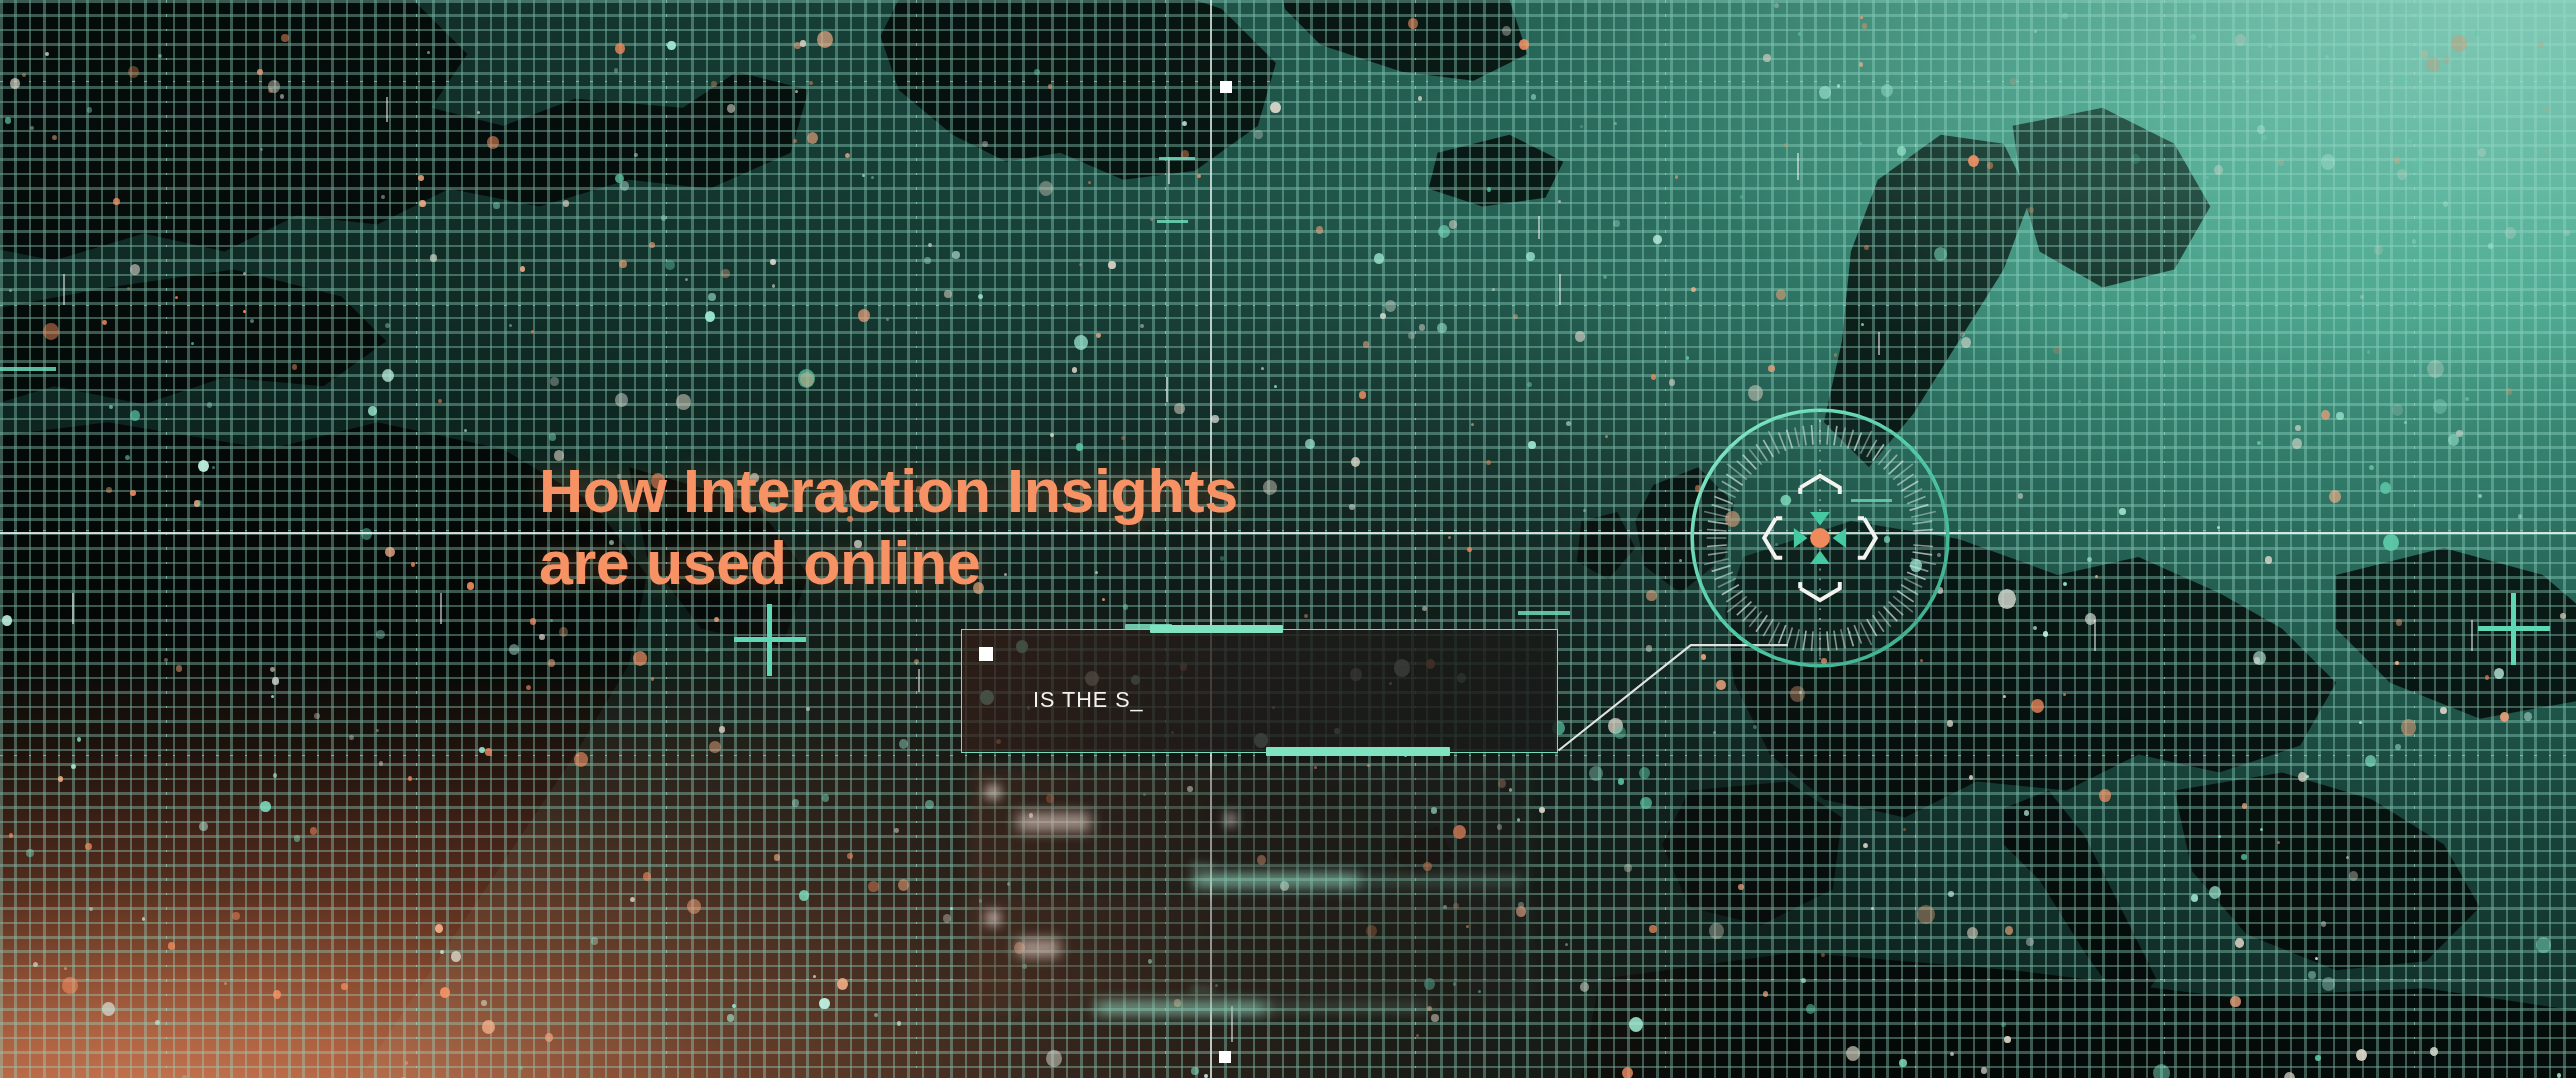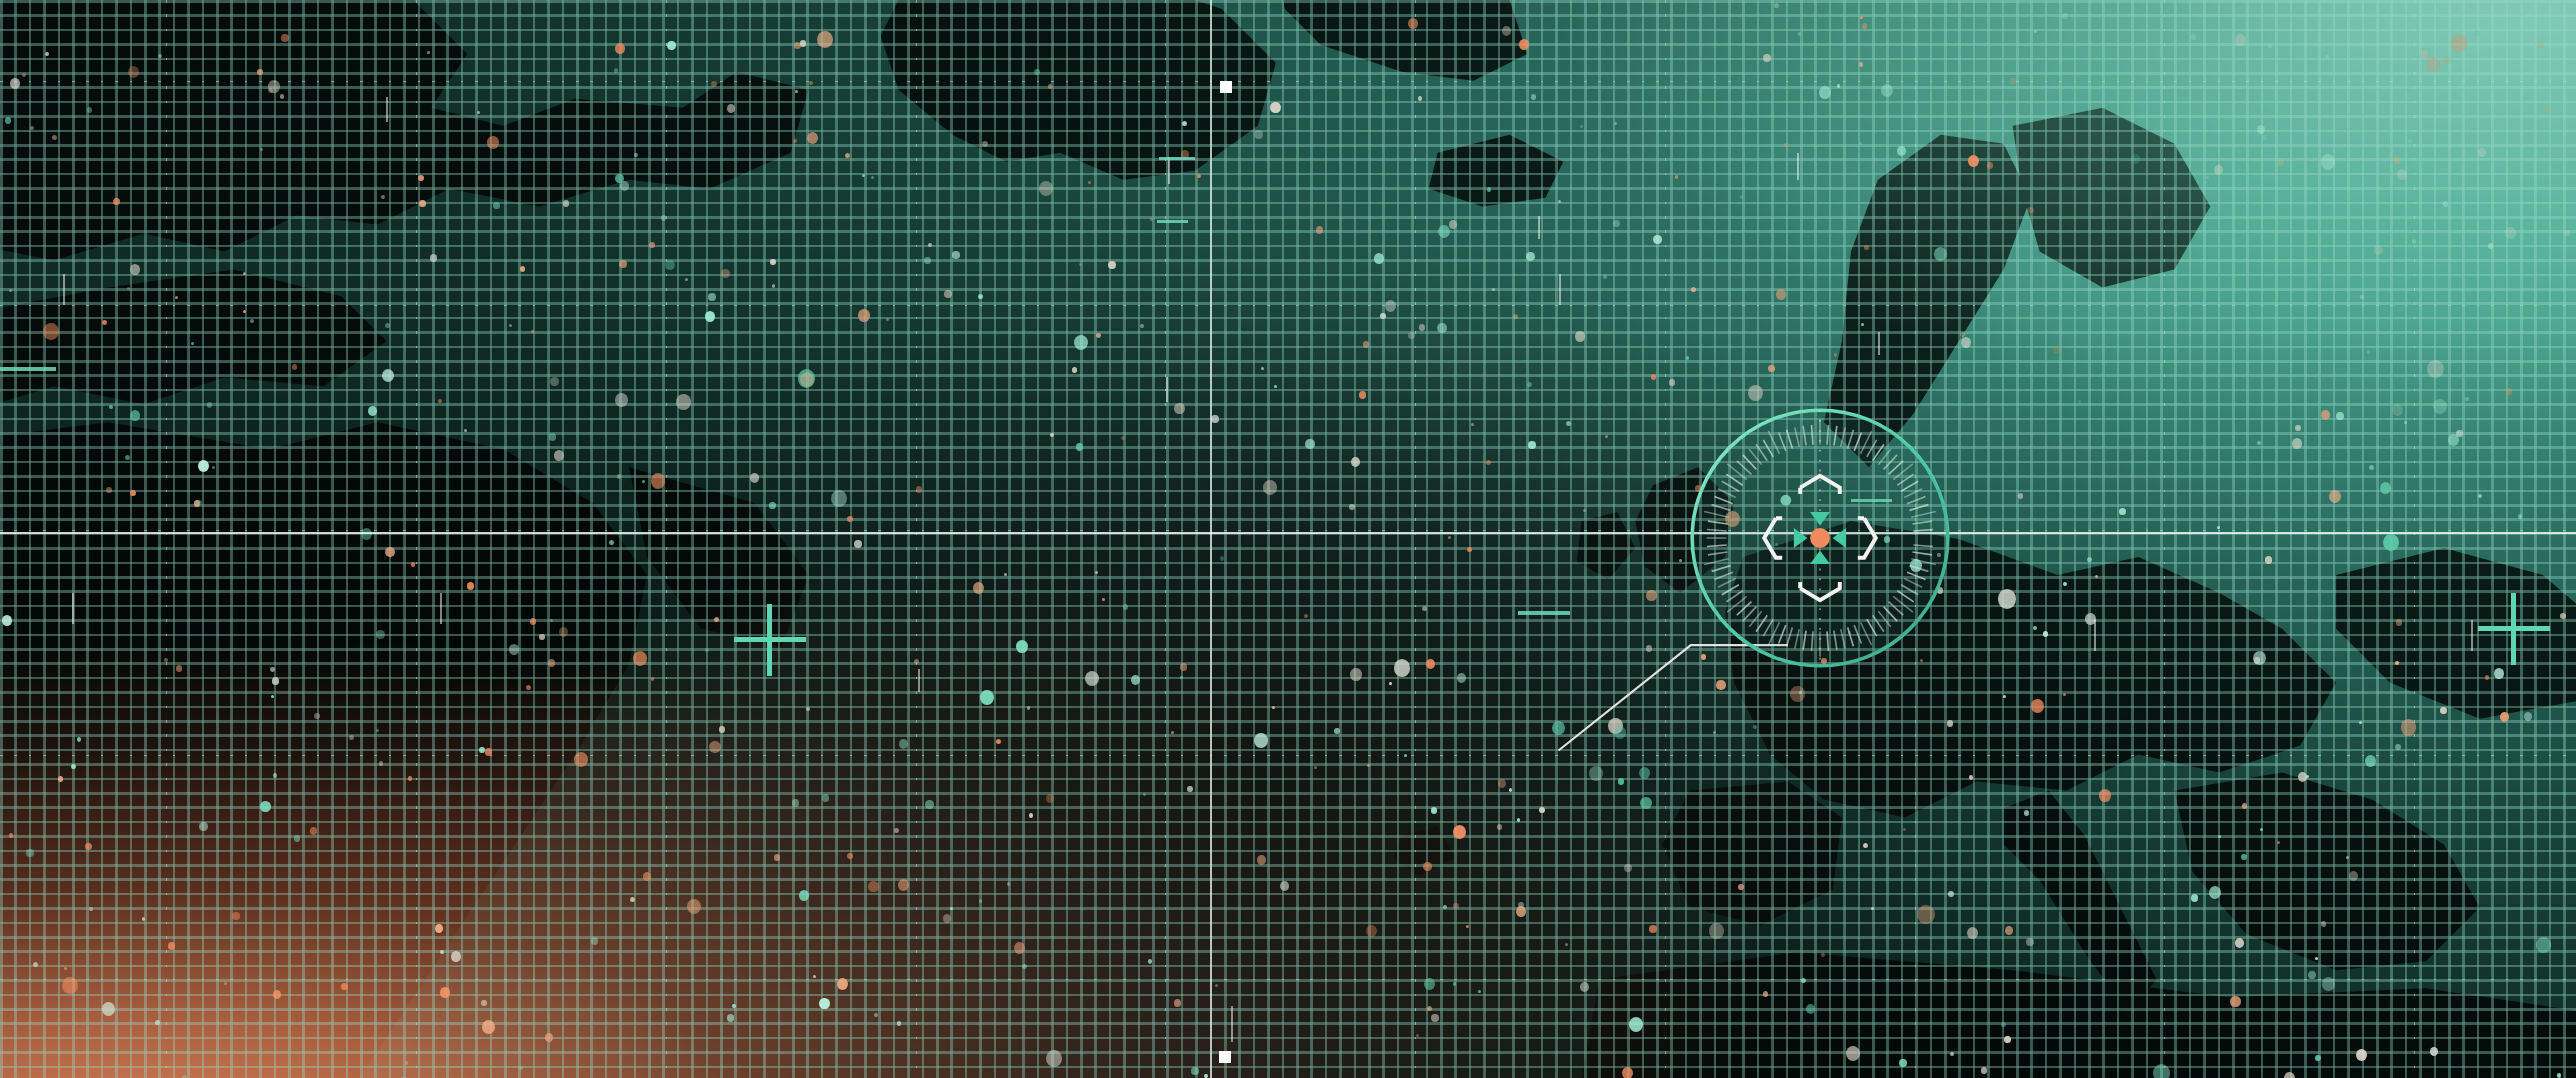--- a/index.html
+++ b/index.html
@@ -870,16 +870,42 @@
         <polygon points="150,136 139,121 161,121"></polygon>
         <polygon points="150,164 139,179 161,179"></polygon>
         <polygon points="136,150 121,139 121,161"></polygon>
         <polygon points="164,150 179,139 179,161"></polygon>
       </g>
       <circle cx="150" cy="150" r="11" fill="#EE8A5C"></circle>
       <circle cx="112" cy="108" r="6" fill="#7fd9bb" opacity="0.85"></circle>
     </svg>
   </div>
 
-
+  <div id="headline" style="left:539px;top:456px;width:988px;">How Interaction Insights
+are used online</div>
+
+  <div id="search-panel" style="left:961px;top:629px;width:629px;height:449px;">
+
+    <div class="sug-row" style="left:9px;top:140px;width:557px;height:113px;"></div>
+    <div class="sug-sq" style="left:25px;top:156px;width:14.4px;height:14.4px;"></div>
+    <div class="sug-text" style="left:56px;top:184px;width:74px;height:18px;"></div>
+    <div class="sug-sq" style="left:265px;top:184px;width:9px;height:12.6px;"></div>
+    <div class="sug-line" style="left:229px;top:235px;width:23.4px;height:2.7px;"></div>
+    <div class="sug-accent" style="left:232px;top:245px;width:167px;height:12.6px;"></div>
+    <div class="sug-accent" style="left:399px;top:248px;width:162px;height:8px;opacity:.42;"></div>
+
+    <div class="sug-row" style="left:9px;top:266px;width:557px;height:113px;"></div>
+    <div class="sug-sq" style="left:25px;top:282px;width:14.4px;height:14.4px;"></div>
+    <div class="sug-text" style="left:56px;top:310px;width:43px;height:18px;"></div>
+    <div class="sug-line" style="left:229px;top:359px;width:23.4px;height:2.7px;"></div>
+    <div class="sug-accent" style="left:135px;top:373px;width:171px;height:11.7px;"></div>
+    <div class="sug-accent" style="left:305px;top:375px;width:162px;height:7.2px;opacity:.40;"></div>
+
+    <div id="search-box" style="left:0;top:0;width:597px;height:124px;"></div>
+    <div class="accent-bar" style="left:189px;top:-3.6px;width:133px;height:8px;"></div>
+    <div class="accent-bar" style="left:164px;top:-5.4px;width:47px;height:5.4px;opacity:.85;"></div>
+    <div class="accent-bar" style="left:305px;top:118px;width:184px;height:9px;"></div>
+    <div class="sq-marker" style="left:18px;top:18px;width:13.5px;height:13.5px;"></div>
+    <div id="search-text" style="left:72px;top:58px;">IS THE S_</div>
+  </div>
 
 </div>
 
 
 </body></html>

